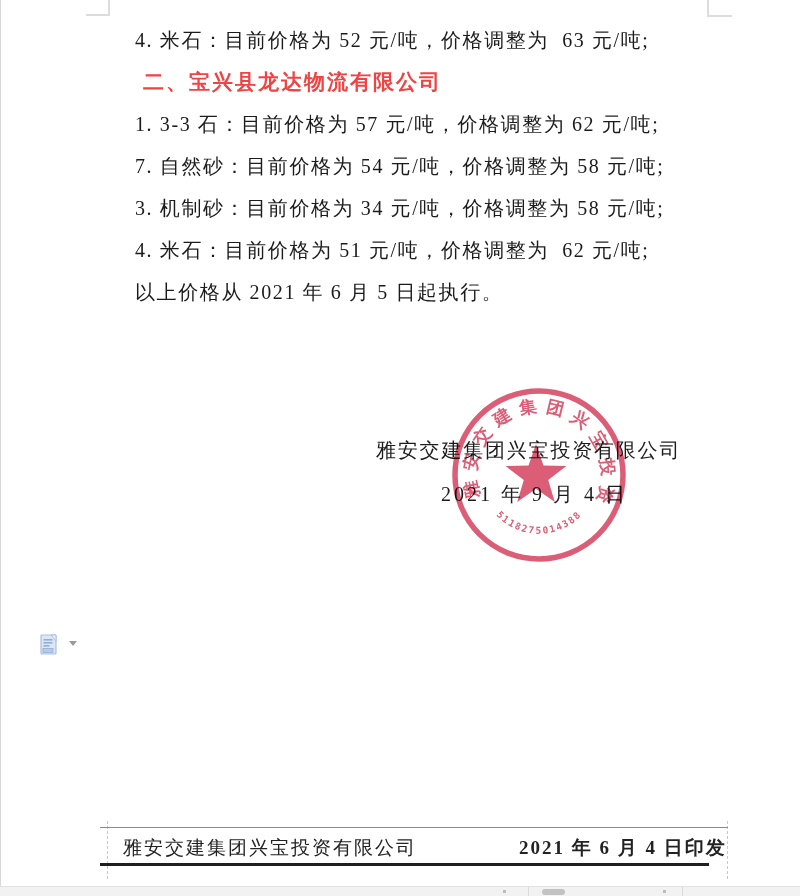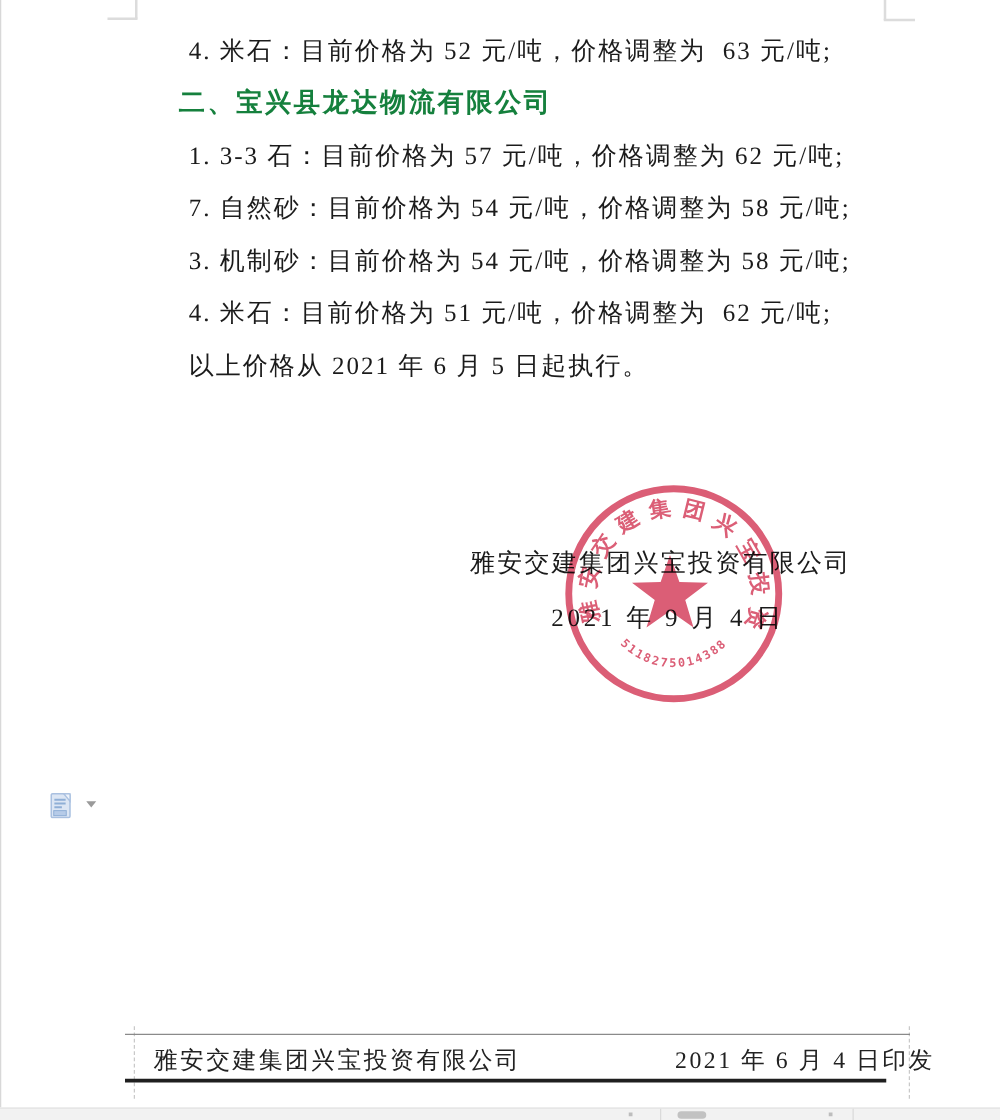--- a/index.html
+++ b/index.html
@@ -11,41 +11,41 @@
   }
   .page-edge-left{position:absolute;left:0;top:0;width:1px;height:886px;background:#d8d8d8;}
   
   .cropmark{position:absolute;}
   .cm-tl-v{left:108px;top:0;width:2px;height:15px;background:#dcdcdc;}
   .cm-tl-h{left:86px;top:14px;width:24px;height:2px;background:#dcdcdc;}
   .cm-tr-v{left:707px;top:0;width:2px;height:16px;background:#dcdcdc;}
   .cm-tr-h{left:707px;top:15px;width:25px;height:2px;background:#dcdcdc;}
 
   .doc-line{
-    position:absolute;left:151px;white-space:pre;
+    position:absolute;left:135px;white-space:pre;
     font-size:20px;letter-spacing:1.6px;color:#1b1b1b;
   }
   .doc-heading{
     position:absolute;left:143px;white-space:pre;
     font-family:"Liberation Sans","DejaVu Sans",sans-serif;
-    font-weight:bold;font-size:21px;letter-spacing:2px;color:#15803d;
+    font-weight:bold;font-size:21px;letter-spacing:2px;color:#ef4444;
   }
   .sig-line{position:absolute;white-space:pre;font-size:20px;color:#1b1b1b;}
 
   .seal{position:absolute;left:450px;top:386px;width:178px;height:178px;
         mix-blend-mode:multiply;opacity:.92;}
 
   
   .footer-rule-top{position:absolute;left:100px;top:827px;width:628px;height:1px;background:#8a8a8a;}
   .footer-rule-bottom{position:absolute;left:100px;top:863px;width:609px;height:3px;background:#1f1f1f;}
   .footer-border-left{position:absolute;left:107px;top:821px;height:58px;width:0;border-left:1px dashed #c9c9c9;}
   .footer-border-right{position:absolute;left:727px;top:821px;height:58px;width:0;border-left:1px dashed #c9c9c9;}
   .footer-text{position:absolute;top:835px;white-space:pre;font-size:19px;letter-spacing:2px;color:#222;}
   .footer-company{left:123px;}
-  .footer-date{left:540px;}
+  .footer-date{left:519px;font-weight:bold;}
 
   
   .paste-widget{position:absolute;left:36px;top:631px;width:46px;height:26px;cursor:pointer;}
   .paste-icon{position:absolute;left:4px;top:3px;width:20px;height:21px;}
   .paste-arrow{position:absolute;left:33px;top:10px;width:0;height:0;
     border-left:4px solid transparent;border-right:4px solid transparent;
     border-top:5px solid #9a9a9a;}
 
   
   .bottom-strip{position:absolute;left:0;top:886px;width:800px;height:10px;
@@ -63,21 +63,21 @@
 <div class="page-edge-left"></div>
 <div class="cropmark cm-tl-v"></div>
 <div class="cropmark cm-tl-h"></div>
 <div class="cropmark cm-tr-v"></div>
 <div class="cropmark cm-tr-h"></div>
 
 <div class="doc-line" style="top:27px">4. 米石：目前价格为 52 元/吨，价格调整为  63 元/吨;</div>
 <div class="doc-heading" style="top:68px">二、宝兴县龙达物流有限公司</div>
 <div class="doc-line" style="top:111px">1. 3-3 石：目前价格为 57 元/吨，价格调整为 62 元/吨;</div>
 <div class="doc-line" style="top:153px">7. 自然砂：目前价格为 54 元/吨，价格调整为 58 元/吨;</div>
-<div class="doc-line" style="top:195px">3. 机制砂：目前价格为 54 元/吨，价格调整为 58 元/吨;</div>
+<div class="doc-line" style="top:195px">3. 机制砂：目前价格为 34 元/吨，价格调整为 58 元/吨;</div>
 <div class="doc-line" style="top:237px">4. 米石：目前价格为 51 元/吨，价格调整为  62 元/吨;</div>
 <div class="doc-line" style="top:279px">以上价格从 2021 年 6 月 5 日起执行。</div>
 
 <div class="sig-line" style="left:376px;top:437px;letter-spacing:1.8px">雅安交建集团兴宝投资有限公司</div>
 <div class="sig-line" style="left:441px;top:481px;letter-spacing:3px">2021 年 9 月 4 日</div>
 
 <svg class="seal" viewBox="0 0 178 178">
   <circle cx="89" cy="89" r="84" fill="none" stroke="#d8506a" stroke-width="5.5"></circle>
   <polygon fill="#d8506a" points="86,58 93.5,79.6 116.4,80.1 98.2,93.9 104.8,115.9 86,102.8 67.2,115.9 73.8,93.9 55.6,80.1 78.5,79.6"></polygon>
   <defs>

